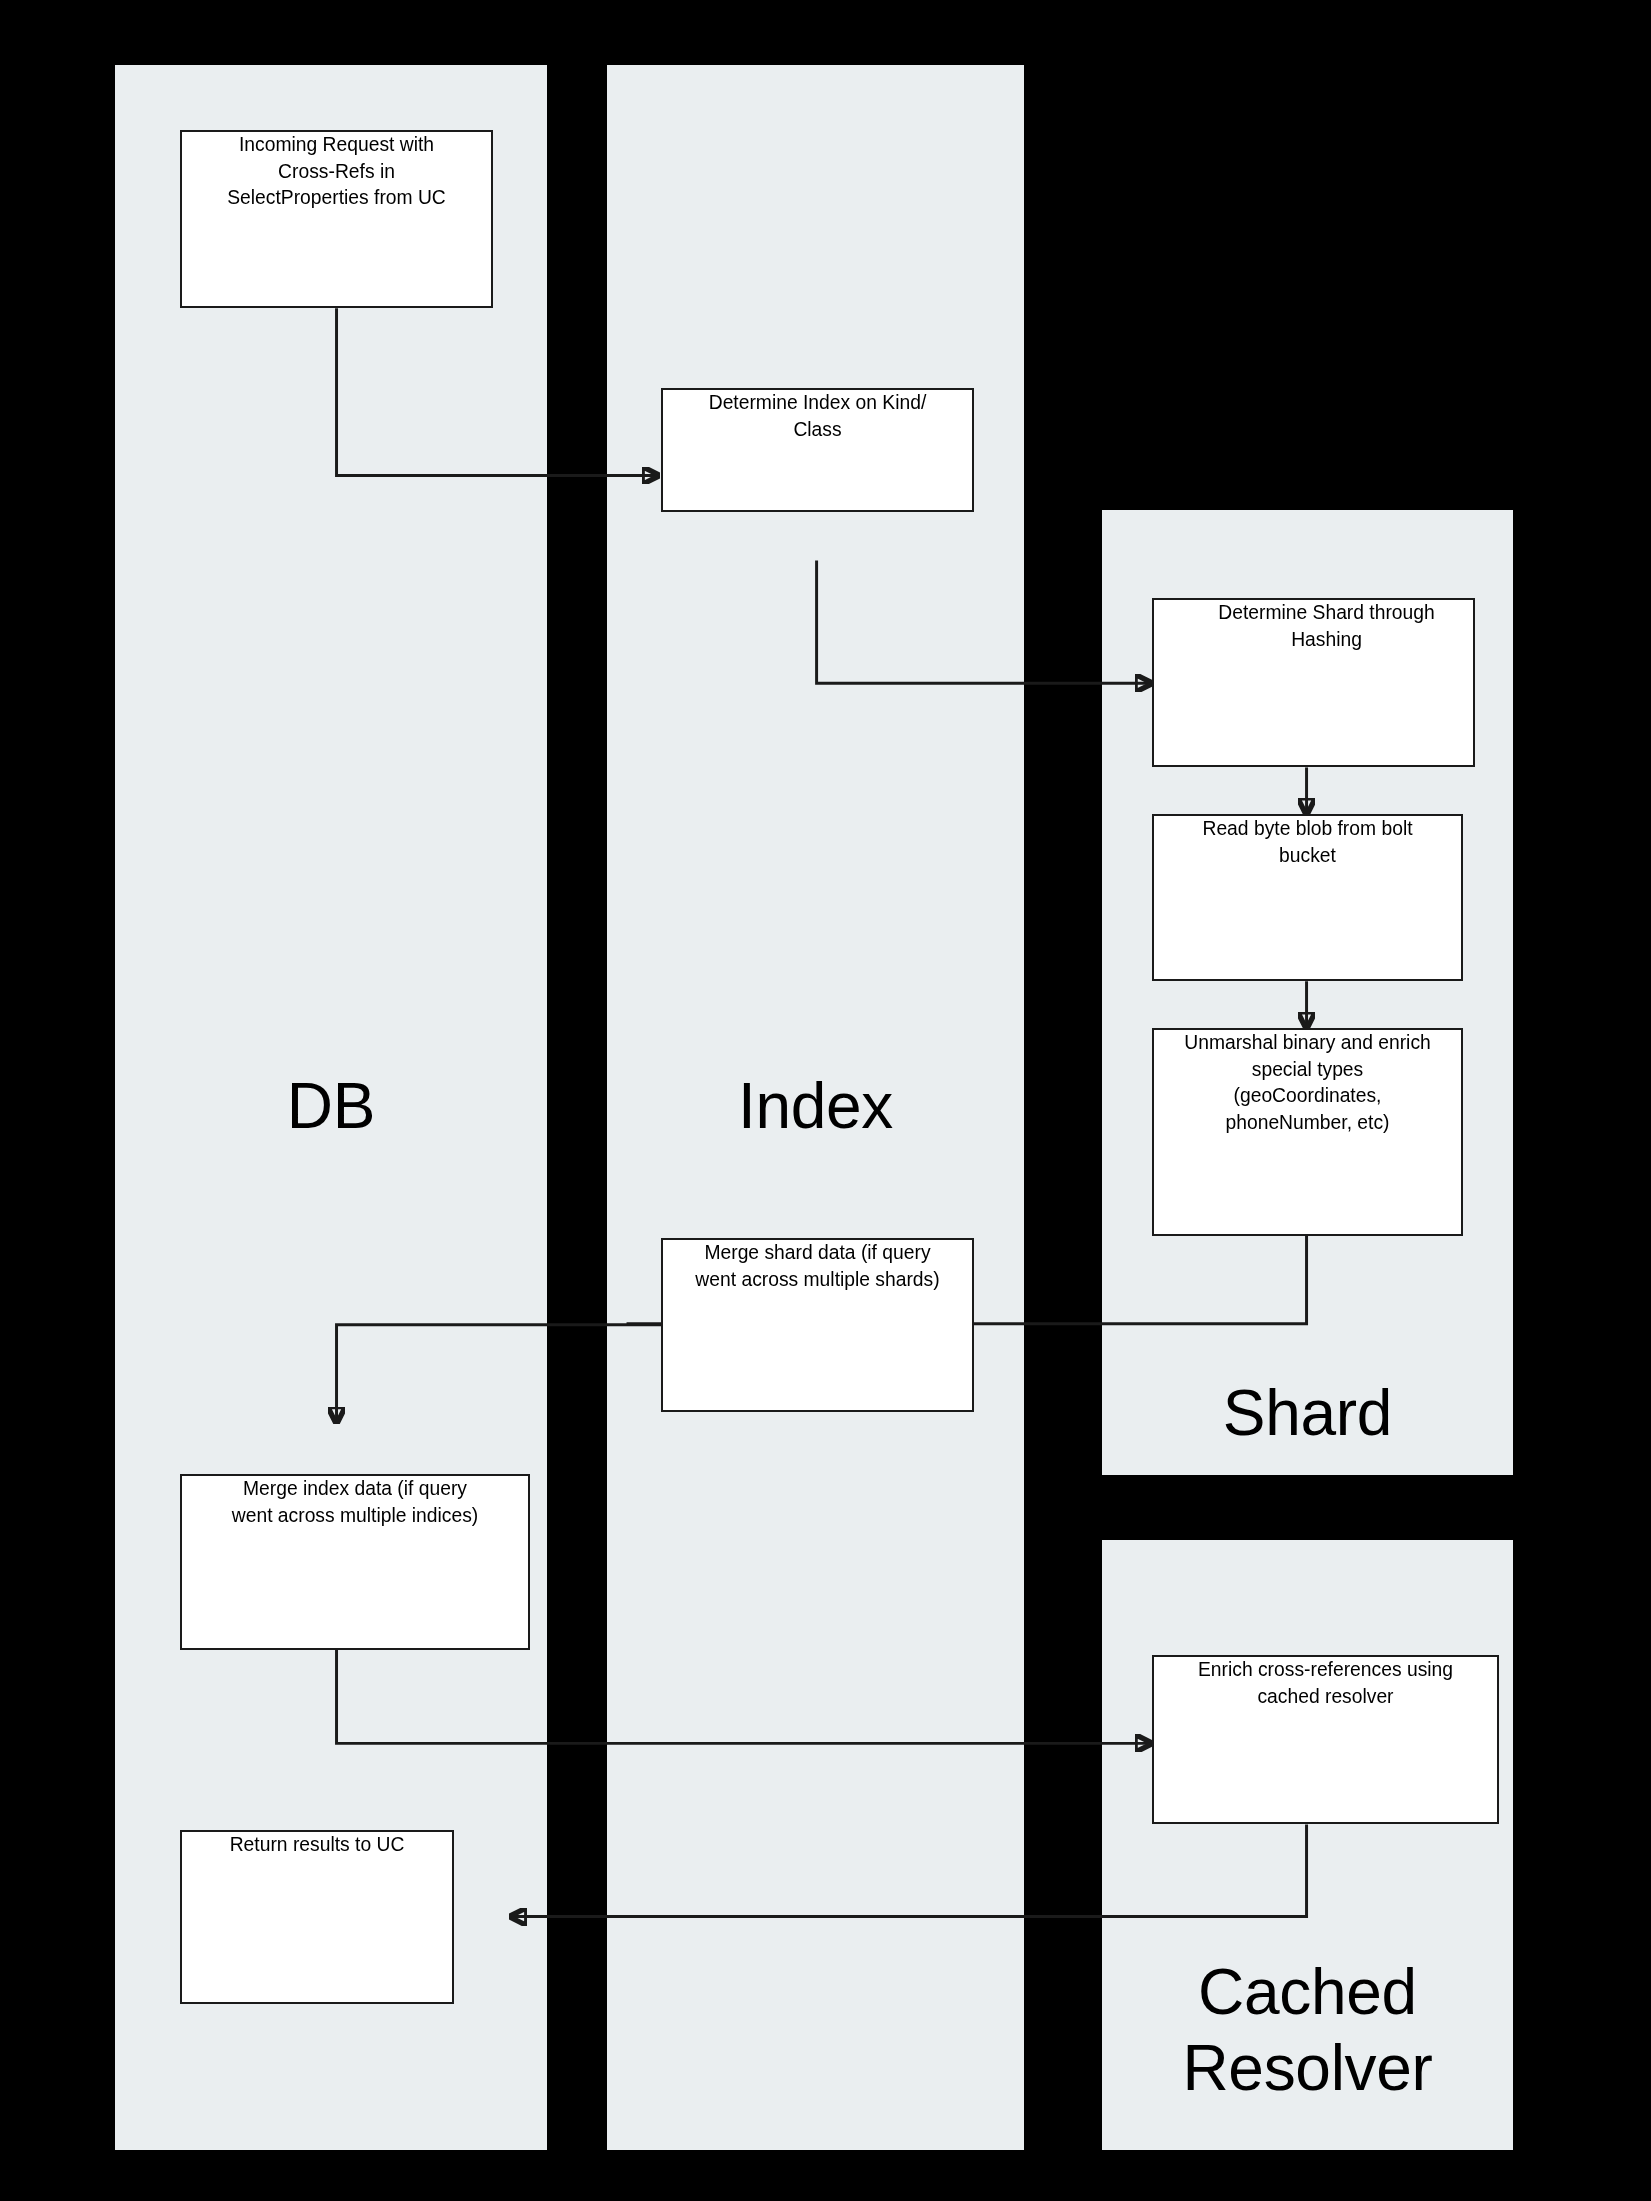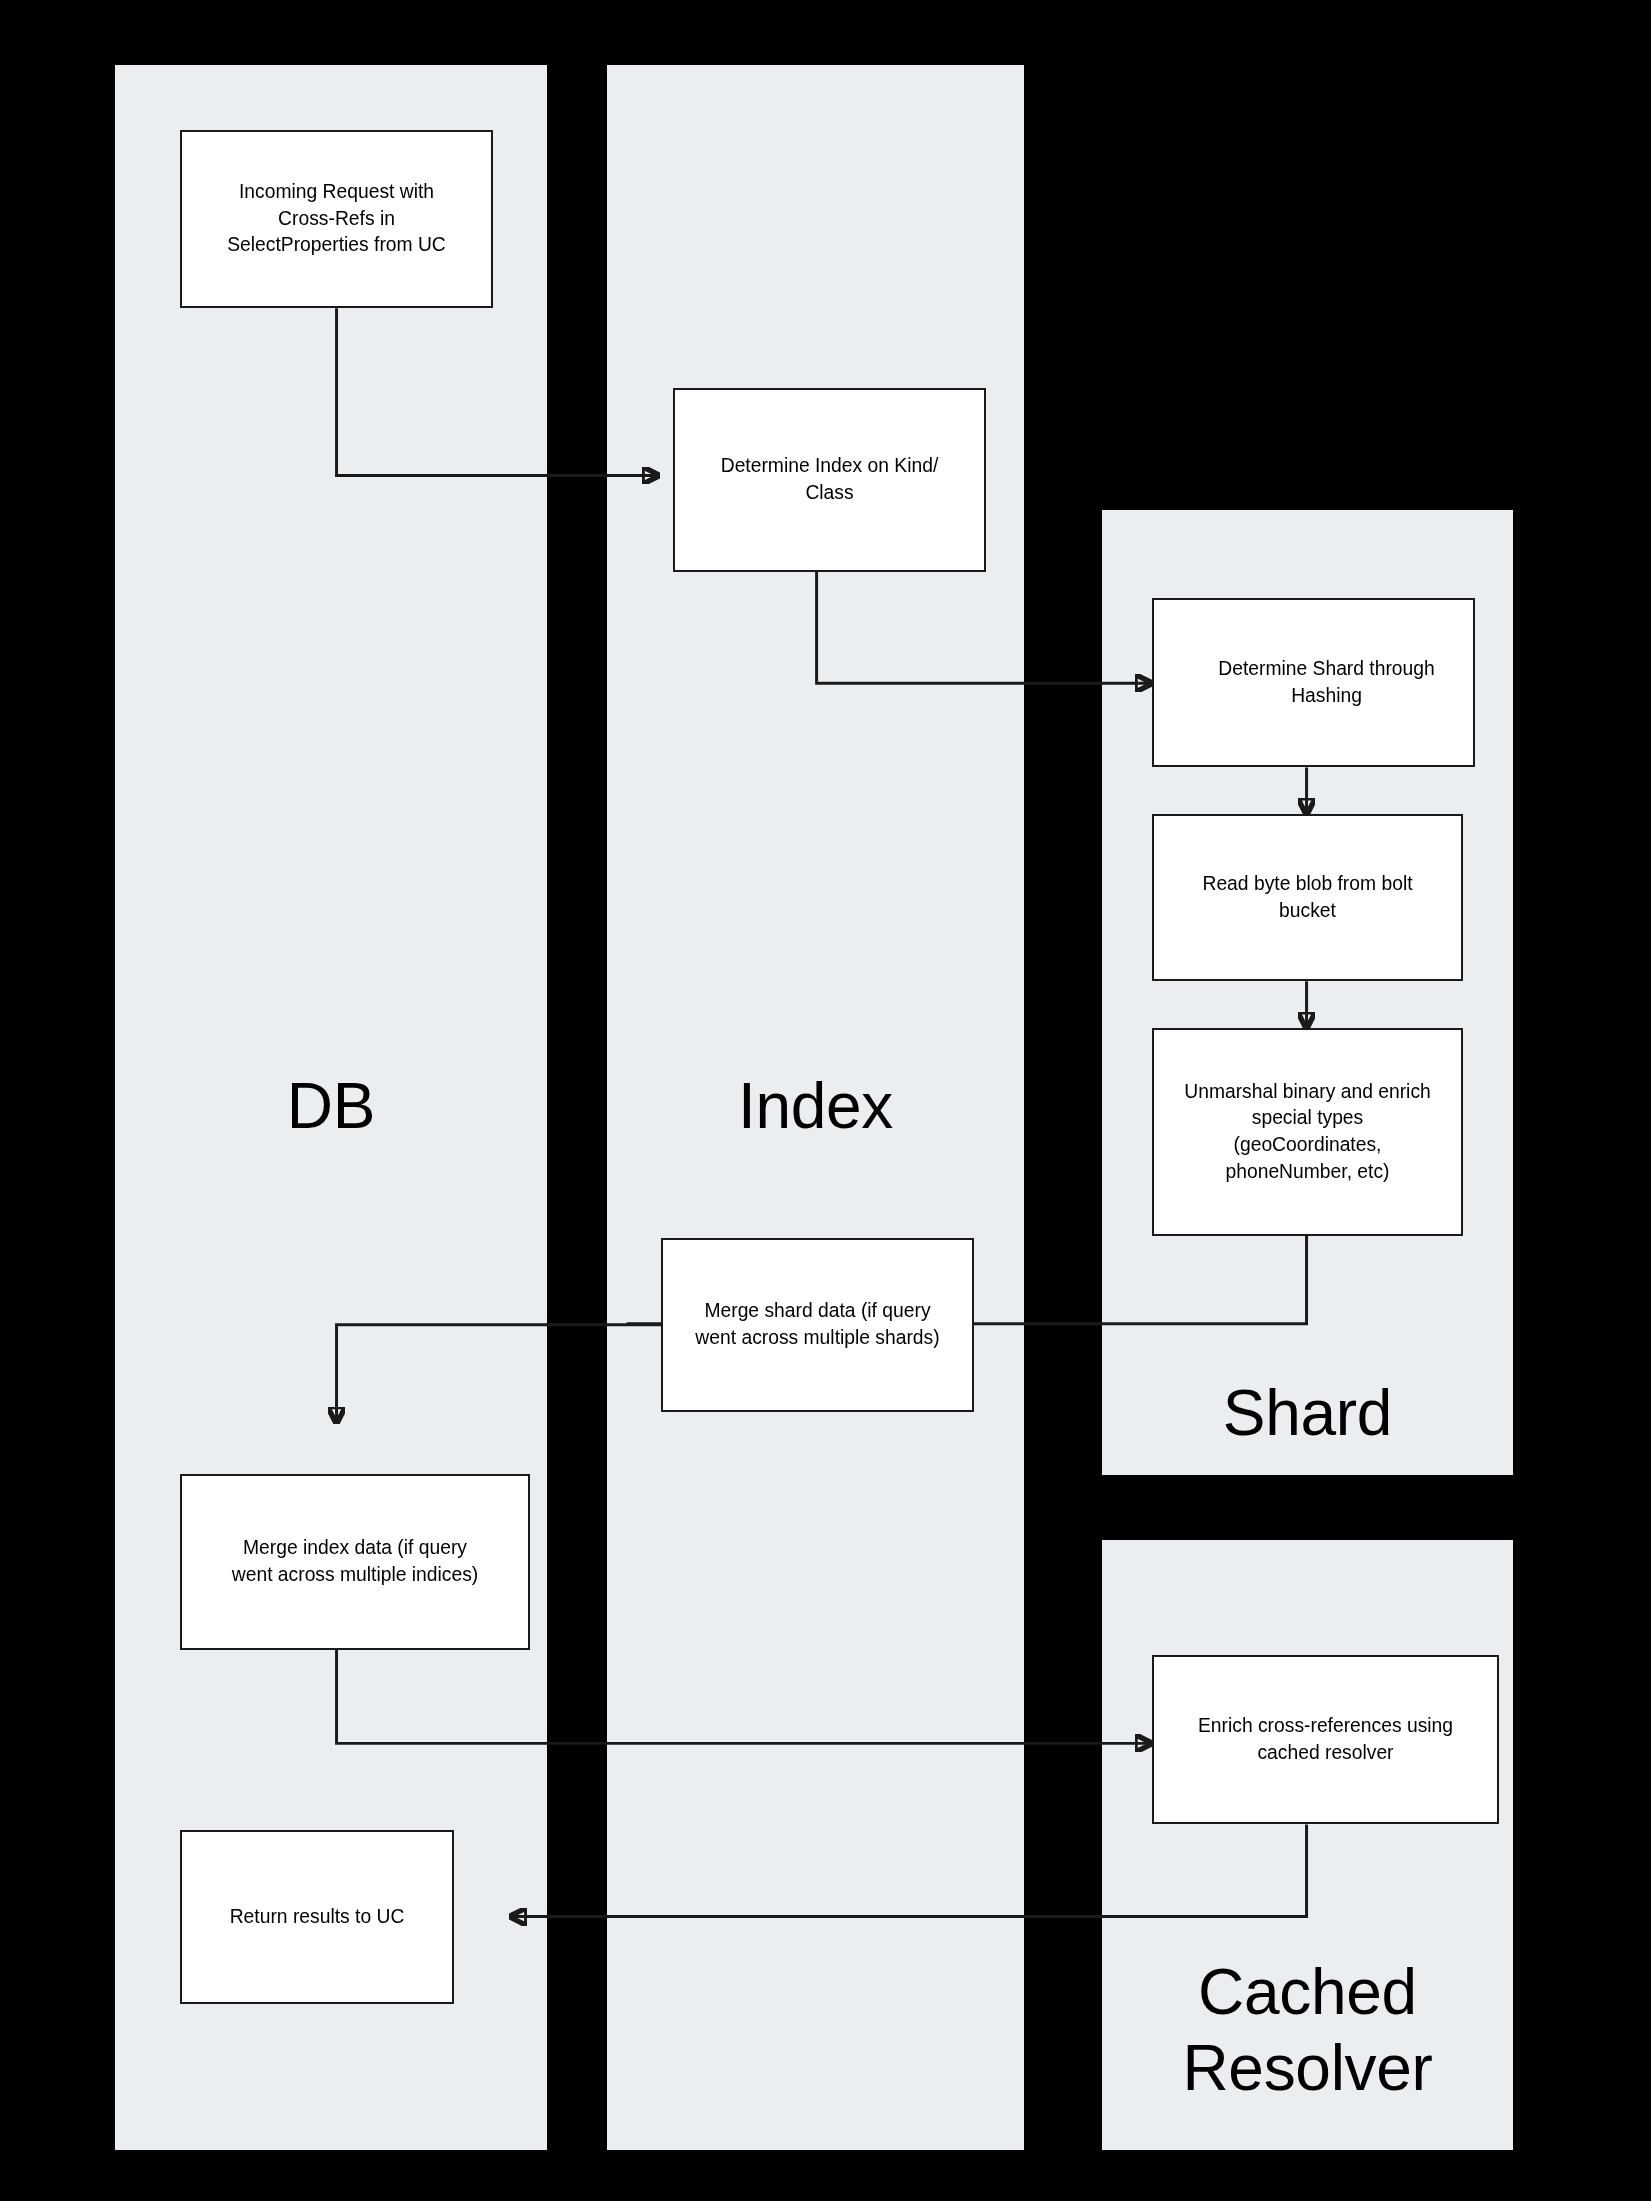--- a/index.html
+++ b/index.html
@@ -32,21 +32,20 @@
     font-family: "Liberation Sans", sans-serif;
     letter-spacing: -0.3px;
     white-space: pre-line;
   }
   .node {
     position: absolute;
     background: #ffffff;
     border: 2px solid #1a1a1a;
     box-sizing: border-box;
     display: flex;
-    align-items: center;
     justify-content: center;
     text-align: center;
     color: #000000;
     font-size: 19.3px;
     line-height: 1.38;
     font-family: "Liberation Sans", sans-serif;
     padding: 0 10px;
     white-space: pre-line;
   }
   .node .node-text {
@@ -113,21 +112,21 @@
 
   <div class="lane-label" style="left:1102px; top:1955px; width:411px;">Cached
 Resolver</div>
 
   <div class="node" style="left:180px; top:130px; width:313px; height:178px;">
     <span class="node-text">Incoming Request with
 Cross-Refs in
 SelectProperties from UC</span>
   </div>
 
-  <div class="node" style="left:661px; top:388px; width:313px; height:184px;margin-left:12px;">
+  <div class="node" style="left:661px; top:388px; width:313px; height:124px;">
     <span class="node-text">Determine Index on Kind/
 Class</span>
   </div>
 
   <div class="node" style="left:1152px; top:598px; width:323px; height:169px;padding-left:36px;">
     <span class="node-text">Determine Shard through
 Hashing</span>
   </div>
 
   <div class="node" style="left:1152px; top:814px; width:311px; height:167px;">

